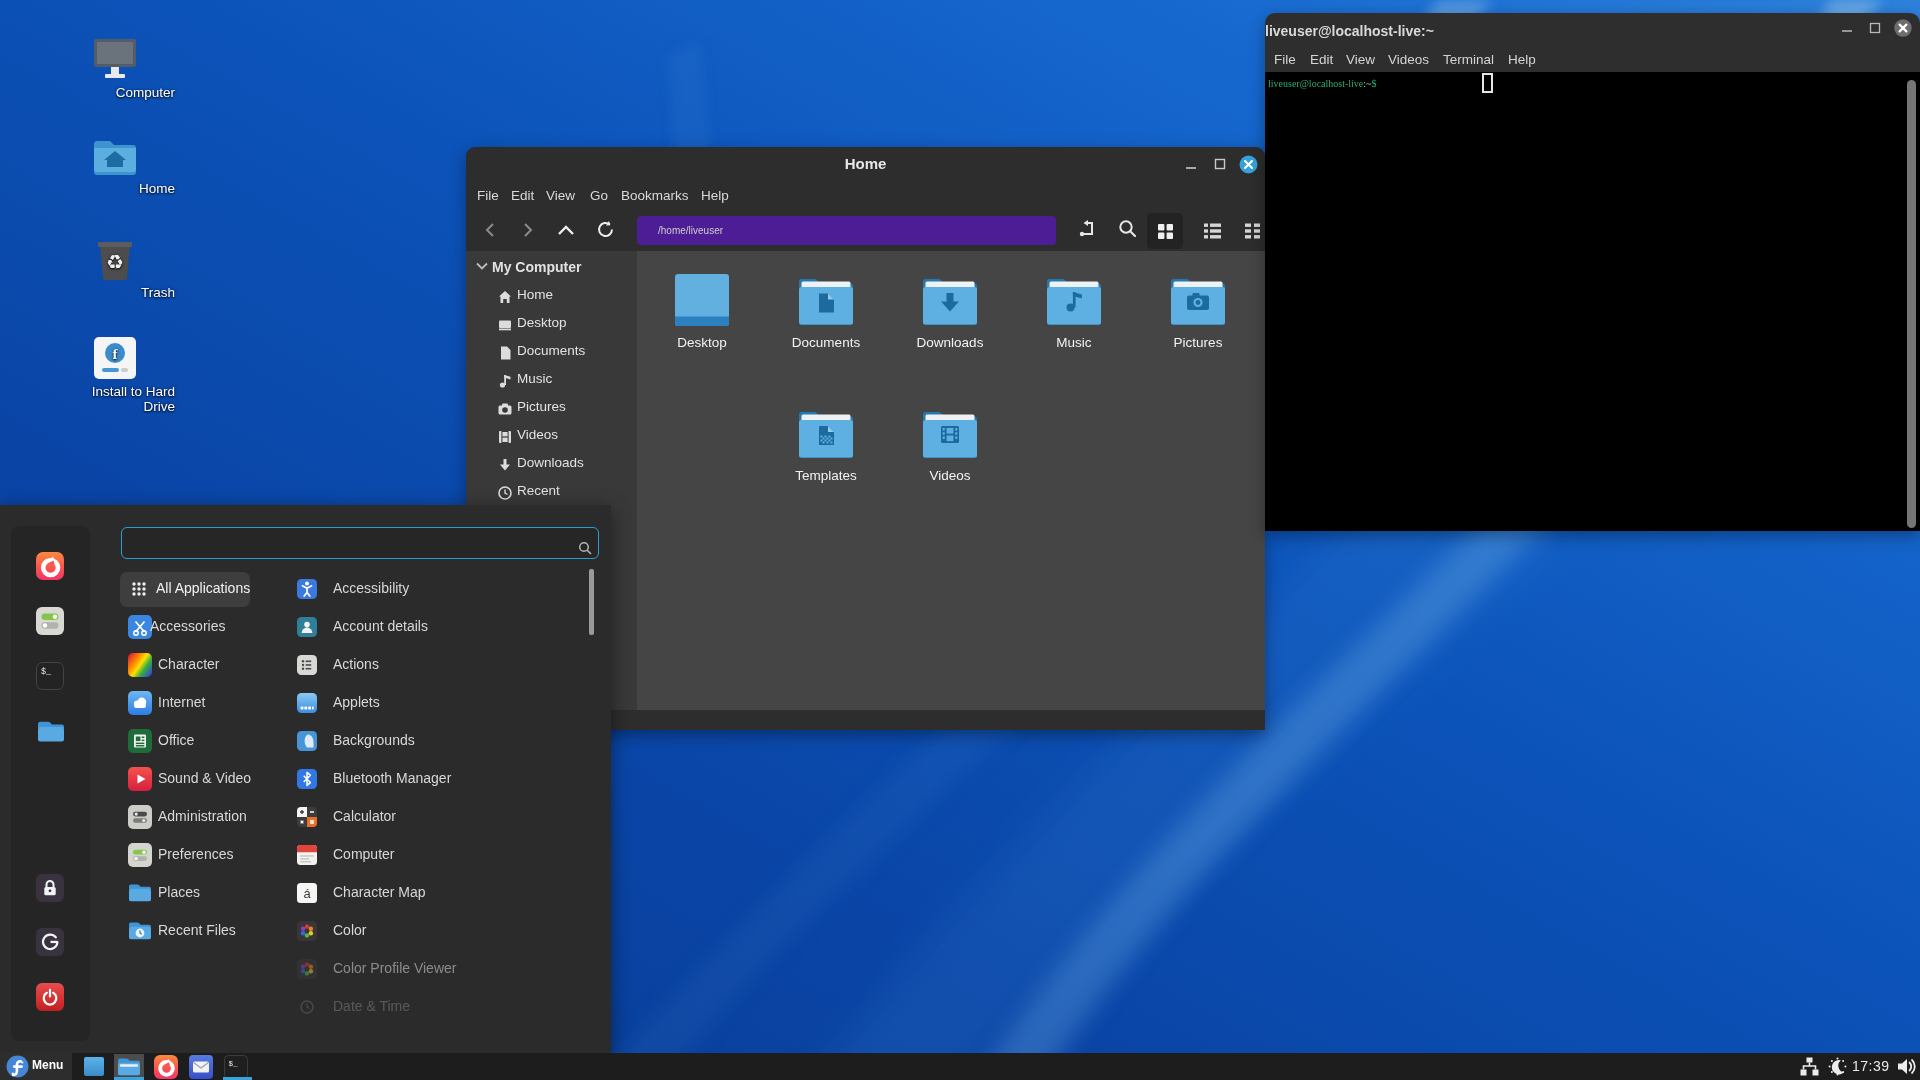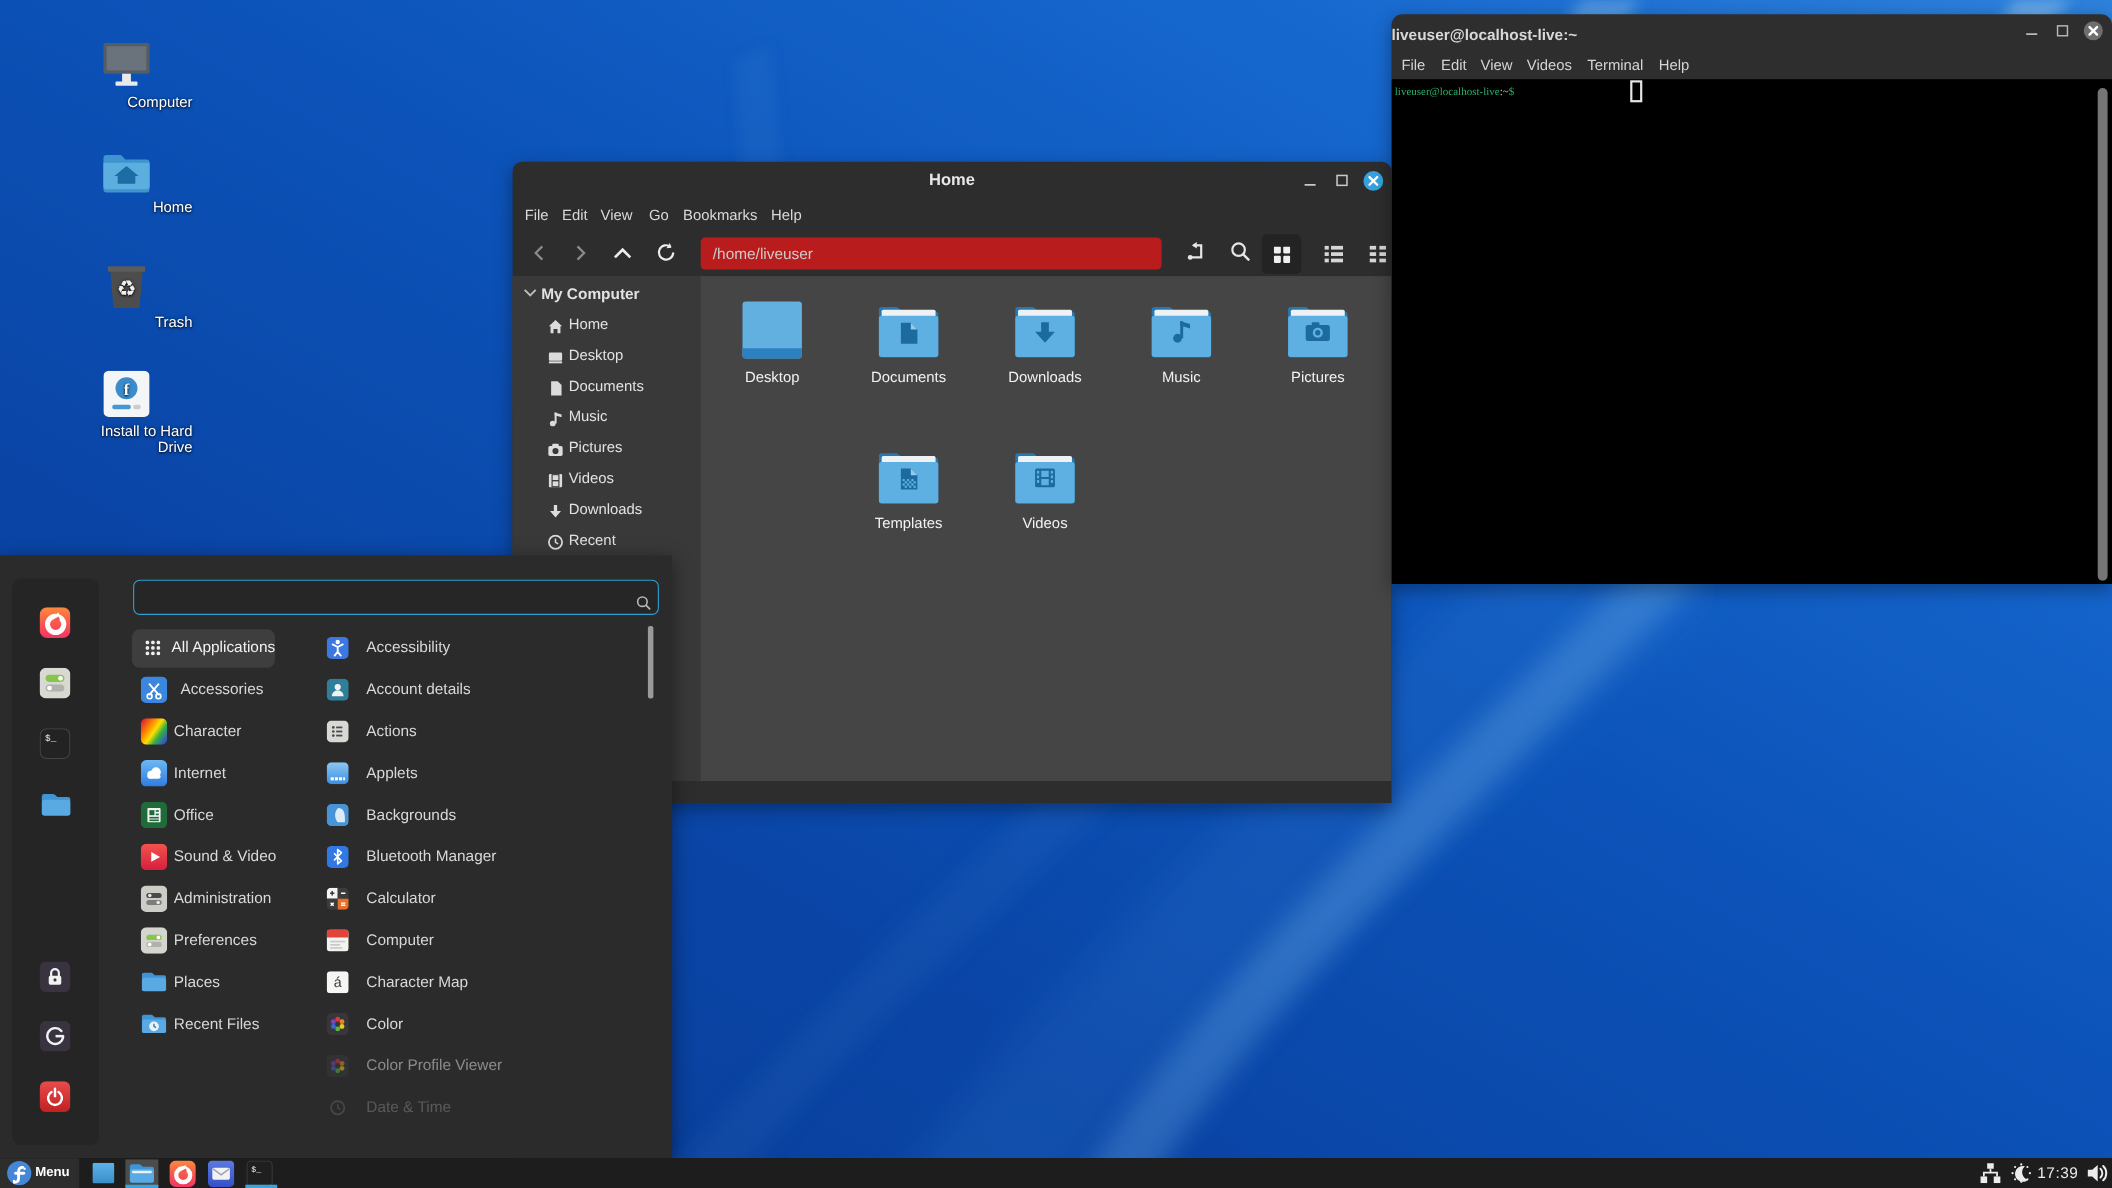--- a/index.html
+++ b/index.html
@@ -11,21 +11,21 @@
 .dicon{position:absolute;width:120px;text-align:right;color:#fff;font-size:13.5px;text-shadow:0 1px 2px rgba(0,0,0,.85),0 0 3px rgba(0,0,0,.5)}
 .dicon svg{display:block;margin:0 auto}
 .dicon .lbl{margin-top:5px;line-height:15px}
 
 #fm{position:absolute;left:466px;top:147px;width:799px;height:583px;border-radius:9px 9px 0 0;background:#2d2d2d;box-shadow:0 5px 16px rgba(0,0,0,.35);color:#d9d9d9}
 #fm .titlebar{position:absolute;left:0;top:0;right:0;height:36px}
 #fm .title{position:absolute;left:0;right:0;top:8px;text-align:center;font-weight:bold;font-size:15px;color:#e8e8e8}
 #fm .menubar{position:absolute;left:0;top:36px;right:0;height:26px;font-size:13.5px}
 #fm .menubar span{position:absolute;top:5px}
 #fm .toolbar{position:absolute;left:0;top:0;right:0;height:0}
-#fm .pathfield{position:absolute;left:171px;top:69px;width:419px;height:29px;background:#b91c1c;border-radius:4px;font-size:14px;color:#cccccc;line-height:29px;padding-left:11px}
+#fm .pathfield{position:absolute;left:171px;top:69px;width:419px;height:29px;background:#4c1d95;border-radius:4px;font-size:10px;color:#cccccc;line-height:29px;padding-left:21px}
 #fm .body{position:absolute;left:0;top:104px;right:0;bottom:20px;background:#454545}
 #fm .sidebar{position:absolute;left:0;top:104px;width:171px;bottom:20px;background:#393939;font-size:13.5px;color:#e2e2e2}
 #fm .statusbar{position:absolute;left:0;bottom:0;right:0;height:20px;background:#373737;border-top:1px solid #2b2b2b;font-size:13px;color:#dddddd}
 .srow{position:absolute;left:0;height:28px;width:171px}
 .srow svg{position:absolute;left:32px;top:7px}
 .srow .t{position:absolute;left:51px;top:4px}
 .gitem{position:absolute;width:116px;text-align:center;font-size:13.5px;color:#f2f2f2}
 .gitem svg{display:block;margin:0 auto}
 .gitem .lbl{margin-top:8px}
 
@@ -472,21 +472,21 @@
       </svg>
       <div class="t" style="left:26px;color:#f2f2f2">All Applications</div>
     </div>
  <div class="mrow" style="left:128px;top:103px">
       <svg class="ic" style="top:7px" width="24" height="24" viewBox="0 0 24 24">
         <rect width="24" height="24" rx="5" fill="#3b87e0"></rect>
         <path d="M7.5 6.5 L16.5 17 M16.5 6.5 L7.5 17" stroke="#fff" stroke-width="1.7"></path>
         <circle cx="8" cy="18" r="2.2" fill="none" stroke="#fff" stroke-width="1.5"></circle>
         <circle cx="16" cy="18" r="2.2" fill="none" stroke="#fff" stroke-width="1.5"></circle>
       </svg>
-      <div class="t" style="left:36px">Accessories</div>
+      <div class="t" style="left:22px">Accessories</div>
     </div>
  <div class="mrow" style="left:128px;top:141px">
       <svg class="ic" style="top:7px" width="24" height="24" viewBox="0 0 24 24">
         <defs>
           <linearGradient id="rbg" x1="0" y1="0.15" x2="1" y2="0.85">
             <stop offset="0" stop-color="#e02030"></stop>
             <stop offset="0.3" stop-color="#ff8a00"></stop>
             <stop offset="0.5" stop-color="#ffe000"></stop>
             <stop offset="0.7" stop-color="#38b040"></stop>
             <stop offset="1" stop-color="#3048d8"></stop>

